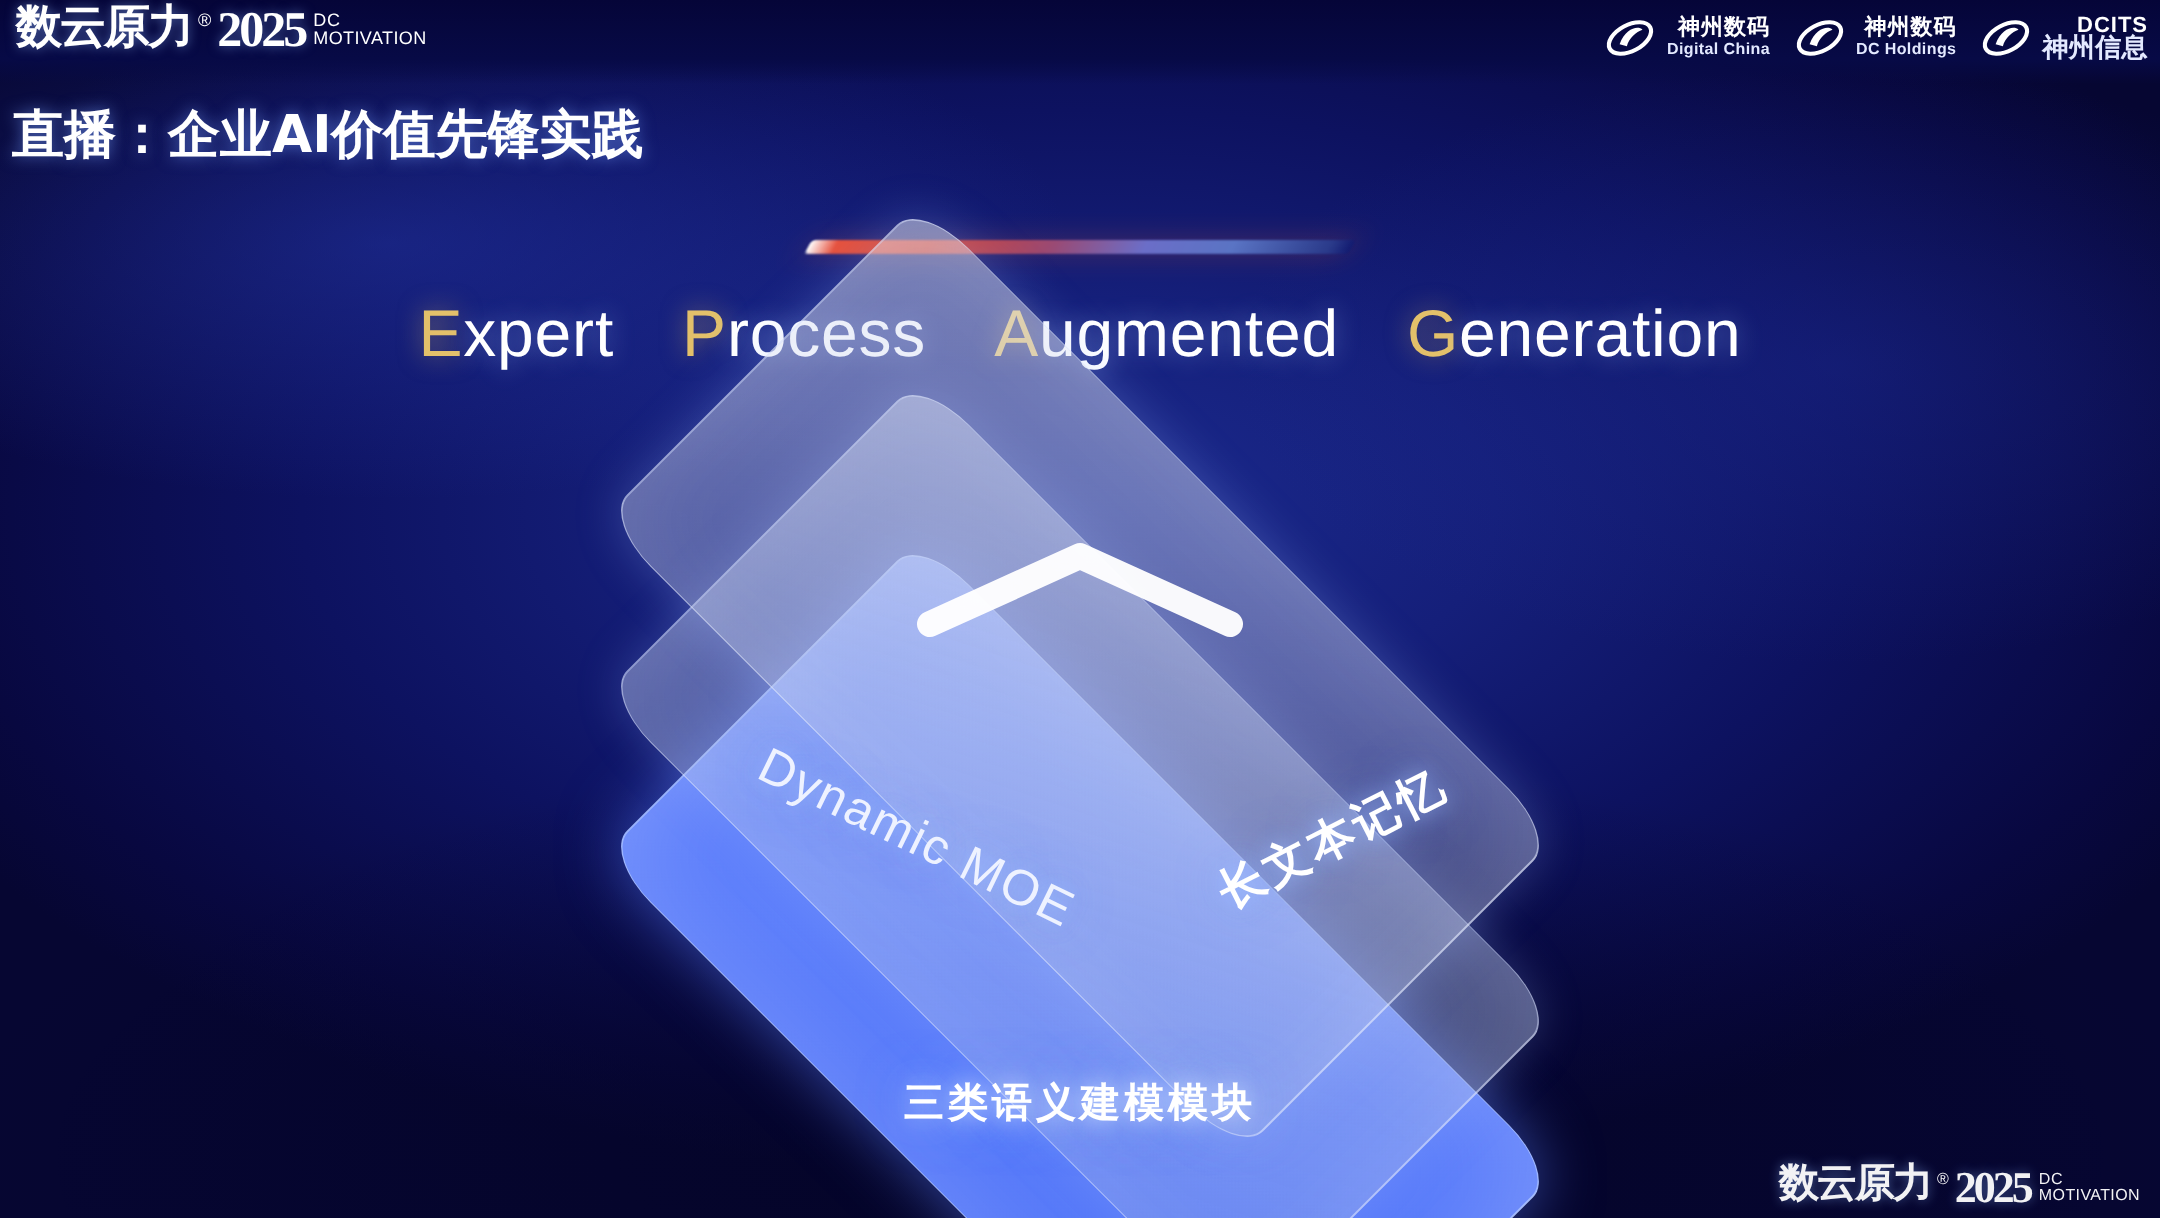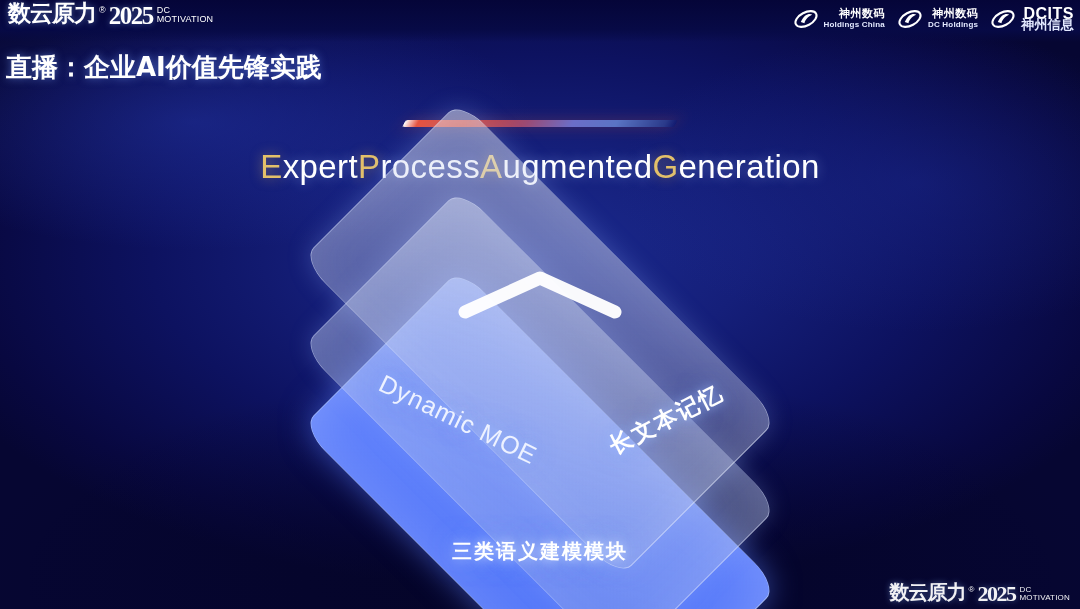--- a/index.html
+++ b/index.html
@@ -70,21 +70,21 @@
     display:flex; align-items:center; gap:12px;
   }
   .logo{ display:flex; align-items:center; gap:5px; }
   .swirl{ width:26px; height:26px; flex:0 0 26px; }
   .logo-txt{ display:flex; flex-direction:column; line-height:11px; color:#fff;}
   .logo-cn{
     font-family:"DejaVu Sans", sans-serif;
     font-size:11px; font-weight:bold; letter-spacing:.5px;text-align:right;
   }
   .logo-en{ font-size:8px; font-weight:bold; letter-spacing:.2px; color:#e3e9ff;}
-  .logo-dcits .logo-cn{ font-size:16px; font-family:"Liberation Sans",sans-serif; letter-spacing:.5px;}
+  .logo-dcits .logo-cn{ font-size:11px; font-family:"Liberation Sans",sans-serif; letter-spacing:.5px;}
   .logo-dcits .logo-en{ font-family:"DejaVu Sans",sans-serif; font-size:13px; font-weight:bold;}
 
   
   .maintitle{
     position:absolute; left:0; right:0; top:55px;
     text-align:center;
     font-family:"DejaVu Sans", sans-serif;
     font-size:27px; font-weight:bold;
     white-space:nowrap;
     letter-spacing:1px;
@@ -110,21 +110,21 @@
   
   .subtitle{
     position:absolute; left:0; right:0; top:148px;
     text-align:center;
     font-family:"Liberation Sans", sans-serif;
     font-size:33px; font-weight:normal;
     white-space:nowrap; letter-spacing:.4px;
   }
   .subtitle .cap{ color:#e3c06a; text-shadow:0 0 12px rgba(230,190,100,.5); }
   .subtitle .rest{ color:#ffffff; text-shadow:0 0 12px rgba(160,190,255,.45); }
-  .subtitle .word{ display:inline-block; margin:0 0;}
+  .subtitle .word{ display:inline-block; margin:0 17px;}
 
   
   .stack{
     position:absolute; left:50%; top:232px; transform:translateX(-50%);
     width:500px; height:340px;
   }
   .plate{
     position:absolute; left:50%; width:450px; height:450px;
     transform-origin:center center;
     border-radius:34px;
@@ -214,21 +214,21 @@
 
   <div class="logos">
 
     <div class="logo">
       <svg class="swirl" viewBox="0 0 100 100">
         <ellipse cx="50" cy="50" rx="44" ry="25" transform="rotate(-28 50 50)" fill="none" stroke="#ffffff" stroke-width="8"></ellipse>
         <path d="M30 62 C42 30, 66 26, 74 34 C62 38, 48 50, 44 66 Z" fill="#ffffff"></path>
       </svg>
       <span class="logo-txt">
         <span class="logo-cn">神州数码</span>
-        <span class="logo-en">Holdings China</span>
+        <span class="logo-en">Digital China</span>
       </span>
     </div>
 
     <div class="logo">
       <svg class="swirl" viewBox="0 0 100 100">
         <ellipse cx="50" cy="50" rx="44" ry="25" transform="rotate(-28 50 50)" fill="none" stroke="#ffffff" stroke-width="8"></ellipse>
         <path d="M30 62 C42 30, 66 26, 74 34 C62 38, 48 50, 44 66 Z" fill="#ffffff"></path>
       </svg>
       <span class="logo-txt">
         <span class="logo-cn">神州数码</span>

